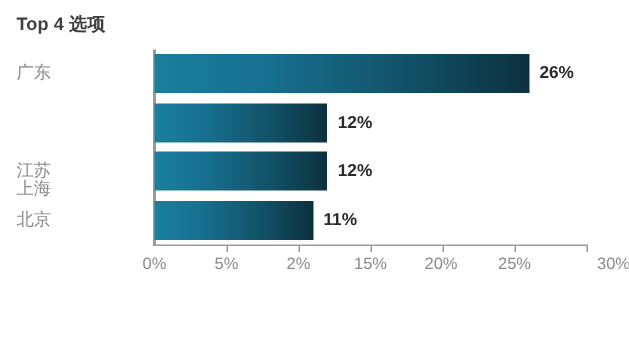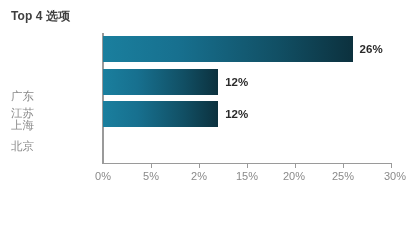--- a/index.html
+++ b/index.html
@@ -119,48 +119,52 @@
 <body>
 
 <div id="chart-root">
 
   <div id="chart-title">Top 4 选项</div>
 
   <div id="y-axis-line"></div>
   <div id="x-axis-line"></div>
 
   <div id="cat-labels">
-      <div class="cat-label" style="top: 41px; margin-top: 48px;">广东</div>
+      <div class="cat-label" style="top: 41px;">广东</div>
       <div class="cat-label" style="top: 73.5px; margin-top: 44px;">上海</div>
       <div class="cat-label" style="top: 106px;">江苏</div>
       <div class="cat-label" style="top: 138.5px;">北京</div>
     </div>
   <div id="plot-area">
       <div class="bar-row" style="top: 3px; width: 288px;">
         <div class="bar" title="广东 26%" style="width: 249.6px;"></div>
         <div class="bar-value" style="left: 256.6px;">26%</div>
       </div>
       <div class="bar-row" style="top: 35.5px; width: 288px;">
         <div class="bar" title="上海 12%" style="width: 115.2px;"></div>
         <div class="bar-value" style="left: 122.2px;">12%</div>
       </div>
       <div class="bar-row" style="top: 68px; width: 288px;">
         <div class="bar" title="江苏 12%" style="width: 115.2px;"></div>
         <div class="bar-value" style="left: 122.2px;">12%</div>
       </div>
+      <div class="bar-row" style="top: 100.5px; width: 288px;">
+        <div class="bar" title="北京 11%" style="width: 105.6px;"></div>
+        <div class="bar-value" style="left: 112.6px;">11%</div>
+      </div>
     </div>
   <div id="x-axis-ticks">
       <div class="x-tick-label" style="left: 103px;">0%</div>
       <div class="x-tick" style="left: 151px;"></div>
       <div class="x-tick-label" style="left: 151px;">5%</div>
       <div class="x-tick" style="left: 199px;"></div>
       <div class="x-tick-label" style="left: 199px;">2%</div>
       <div class="x-tick" style="left: 247px;"></div>
       <div class="x-tick-label" style="left: 247px;">15%</div>
       <div class="x-tick" style="left: 295px;"></div>
       <div class="x-tick-label" style="left: 294px;">20%</div>
       <div class="x-tick" style="left: 343px;"></div>
       <div class="x-tick-label" style="left: 343px;">25%</div>
       <div class="x-tick" style="left: 391px;"></div>
-      <div class="x-tick-label" style="left: 395px;">30%</div>
+      <div class="x-tick-label" style="left: 409px;">30%</div>
     </div>
 
 </div>
 
 </body></html>

